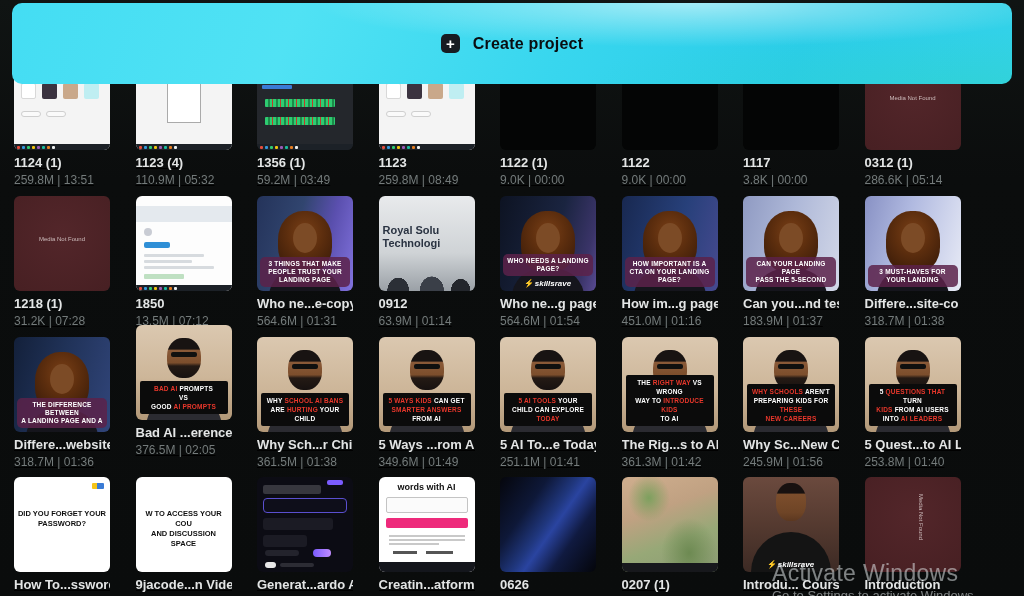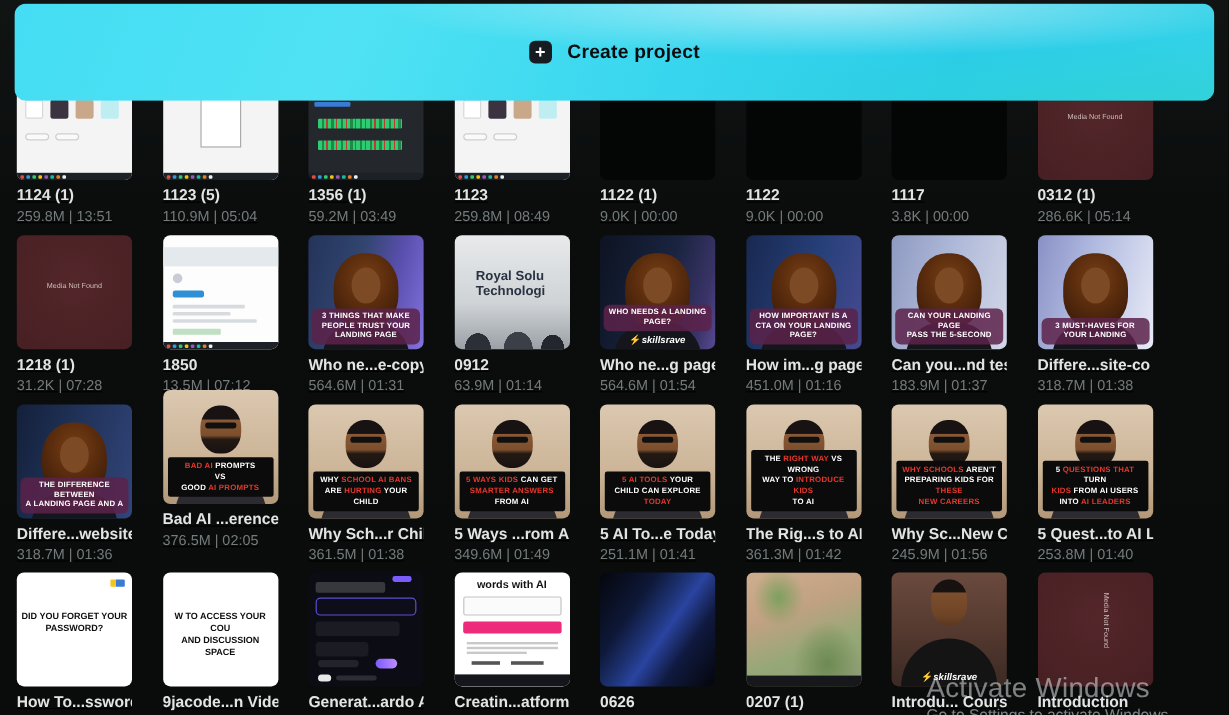--- a/index.html
+++ b/index.html
@@ -92,21 +92,21 @@
     background:#0b0b0b; border-radius:2px; text-align:center;
     font-size:6.5px; font-weight:bold; line-height:9px; letter-spacing:.2px;
   }
   .seg-r { color:#e8372b; } .seg-w { color:#ffffff; }
   .sig { position:absolute; left:0; right:0; bottom:3px; text-align:center; color:#fff;
     font-size:8px; font-weight:bold; font-style:italic; }
   .sig .bolt { color:#f5c518; font-style:normal; }
   .sig-raised { bottom:3px; }
   .badge-raised { bottom:15px; }
   .k-classroom { background:linear-gradient(180deg,#e8eaec 0%,#cfd3d6 60%,#9aa0a6 100%); }
-  .cls-text { position:absolute; left:18px; top:28px; font-size:11px; font-weight:bold; color:#2a3342; line-height:13px; }
+  .cls-text { position:absolute; left:4px; top:28px; font-size:11px; font-weight:bold; color:#2a3342; line-height:13px; }
   .cls-people { position:absolute; bottom:0; left:0; right:0; height:26px;
     background:radial-gradient(18px 22px at 20% 100%,#2b2f36 60%,transparent 61%),
                radial-gradient(20px 24px at 55% 100%,#3a3f48 60%,transparent 61%),
                radial-gradient(16px 20px at 85% 100%,#23262c 60%,transparent 61%); }
   .k-whitetext { background:#ffffff; }
   .wt-lines { position:absolute; left:2px; right:2px; top:32px; text-align:center;
     font-size:7.5px; font-weight:bold; color:#0e0e0e; line-height:10px; }
   .wt-logo { position:absolute; right:6px; top:6px; width:12px; height:6px;
     background:linear-gradient(90deg,#f5c518 0 40%,#3a7bd5 40% 100%); border-radius:1px; }
   .k-leo { background:#0c0c14; }
@@ -191,22 +191,22 @@
             <div class="tb-dot" style="background: rgb(231, 76, 60);"></div>
             <div class="tb-dot" style="background: rgb(52, 152, 219);"></div>
             <div class="tb-dot" style="background: rgb(46, 204, 113);"></div>
             <div class="tb-dot" style="background: rgb(241, 196, 15);"></div>
             <div class="tb-dot" style="background: rgb(155, 89, 182);"></div>
             <div class="tb-dot" style="background: rgb(26, 188, 156);"></div>
             <div class="tb-dot" style="background: rgb(230, 126, 34);"></div>
             <div class="tb-dot" style="background: rgb(236, 240, 241);"></div>
           </div>
         </div>
-        <div class="title">1123 (5)</div>
-        <div class="meta">110.9M | 05:04</div>
+        <div class="title">1123 (4)</div>
+        <div class="meta">110.9M | 05:32</div>
       </div>
       <div class="cell" style="left: 257px; top: 55px;">
         <div class="thumb k-editor">
           <div class="ed-top"></div>
           <div class="ed-blue"></div>
           <div class="ed-wave ed-w1"></div>
           <div class="ed-wave ed-w2"></div>
           <div class="taskbar">
             <div class="tb-dot" style="background: rgb(231, 76, 60);"></div>
             <div class="tb-dot" style="background: rgb(52, 152, 219);"></div>

